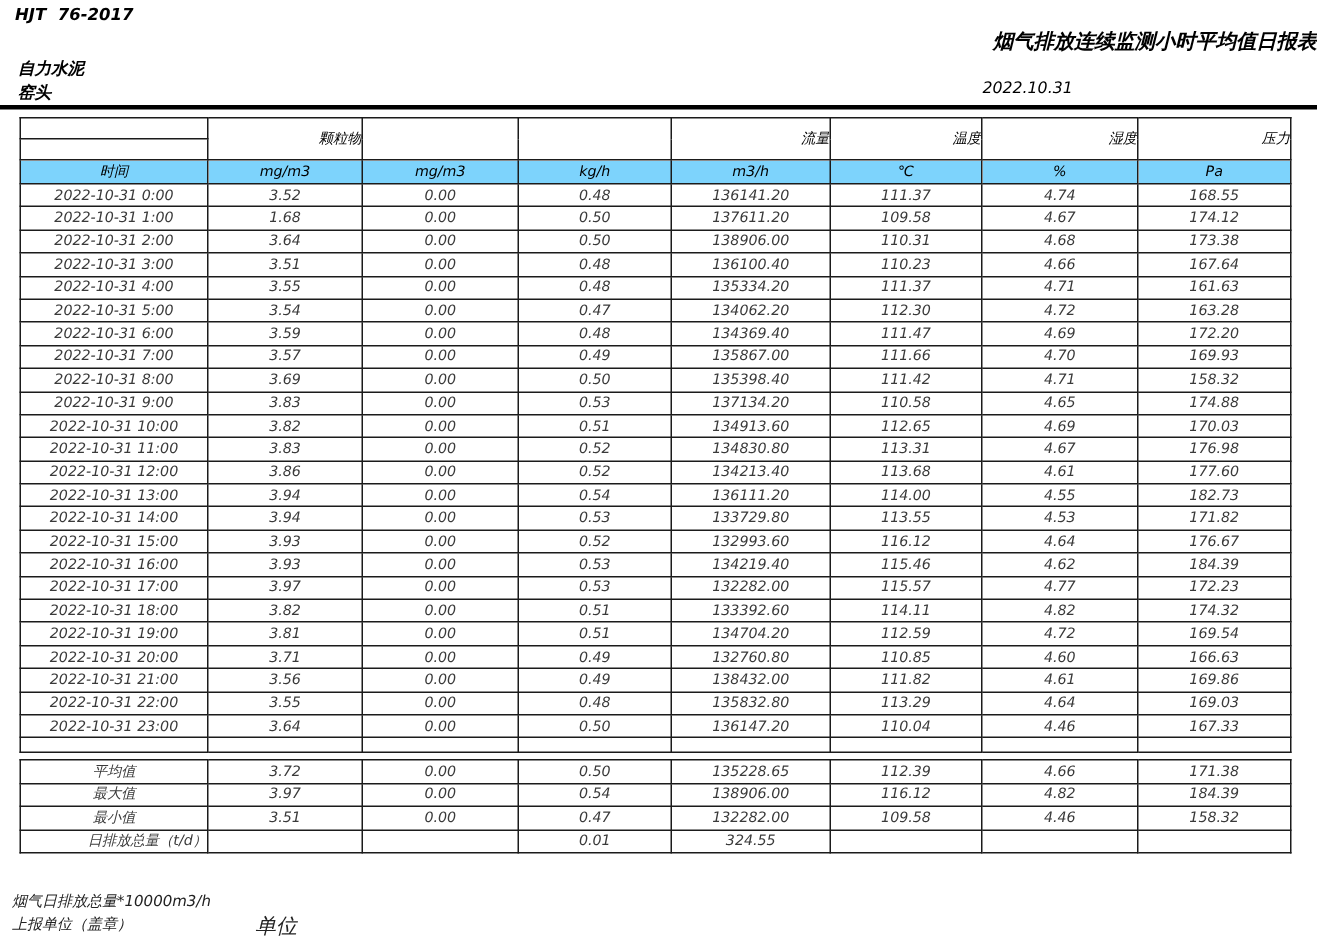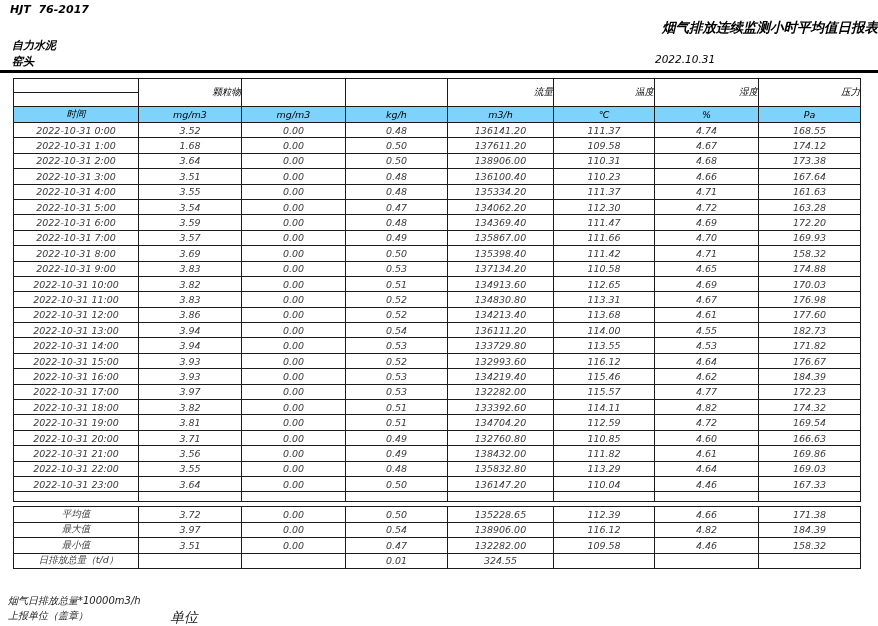--- a/index.html
+++ b/index.html
@@ -47,21 +47,21 @@
   col.c6 { width: 101px; }
   col.c7 { width: 104px; }
   col.c8 { width: 102px; }
   tr.h1 td, tr.h1 th { height: 13px; text-align: right; }
   tr.h2 td { height: 13px; }
   tr.unit-row th { height: 15px; background: #7dd3fc; }
   tbody td { height: 14.4px; color: #3a3a3a; }
   tbody td.label-cell { color: #3a3a3a; }
   tr.empty-row td { height: 9px; }
   .summary-table { margin-top: 4px; padding-left: 15px; }
-  .summary-table td.left { text-align: center; padding-left: 5px; }
+  .summary-table td.left { text-align: right; padding-left: 5px; }
   .footer-note  { position: absolute; left: 8px; top: 594px; font-size: 10px; color: #222; }
   .footer-sign  { position: absolute; left: 8px; top: 609px; font-size: 10px; color: #222; }
   .footer-unit  { position: absolute; left: 170px; top: 609px; font-size: 14px; color: #222; }
 </style>
 </head>
 <body>
 
 <div class="page">
 
   <div class="doc-code">HJT  76-2017</div>

